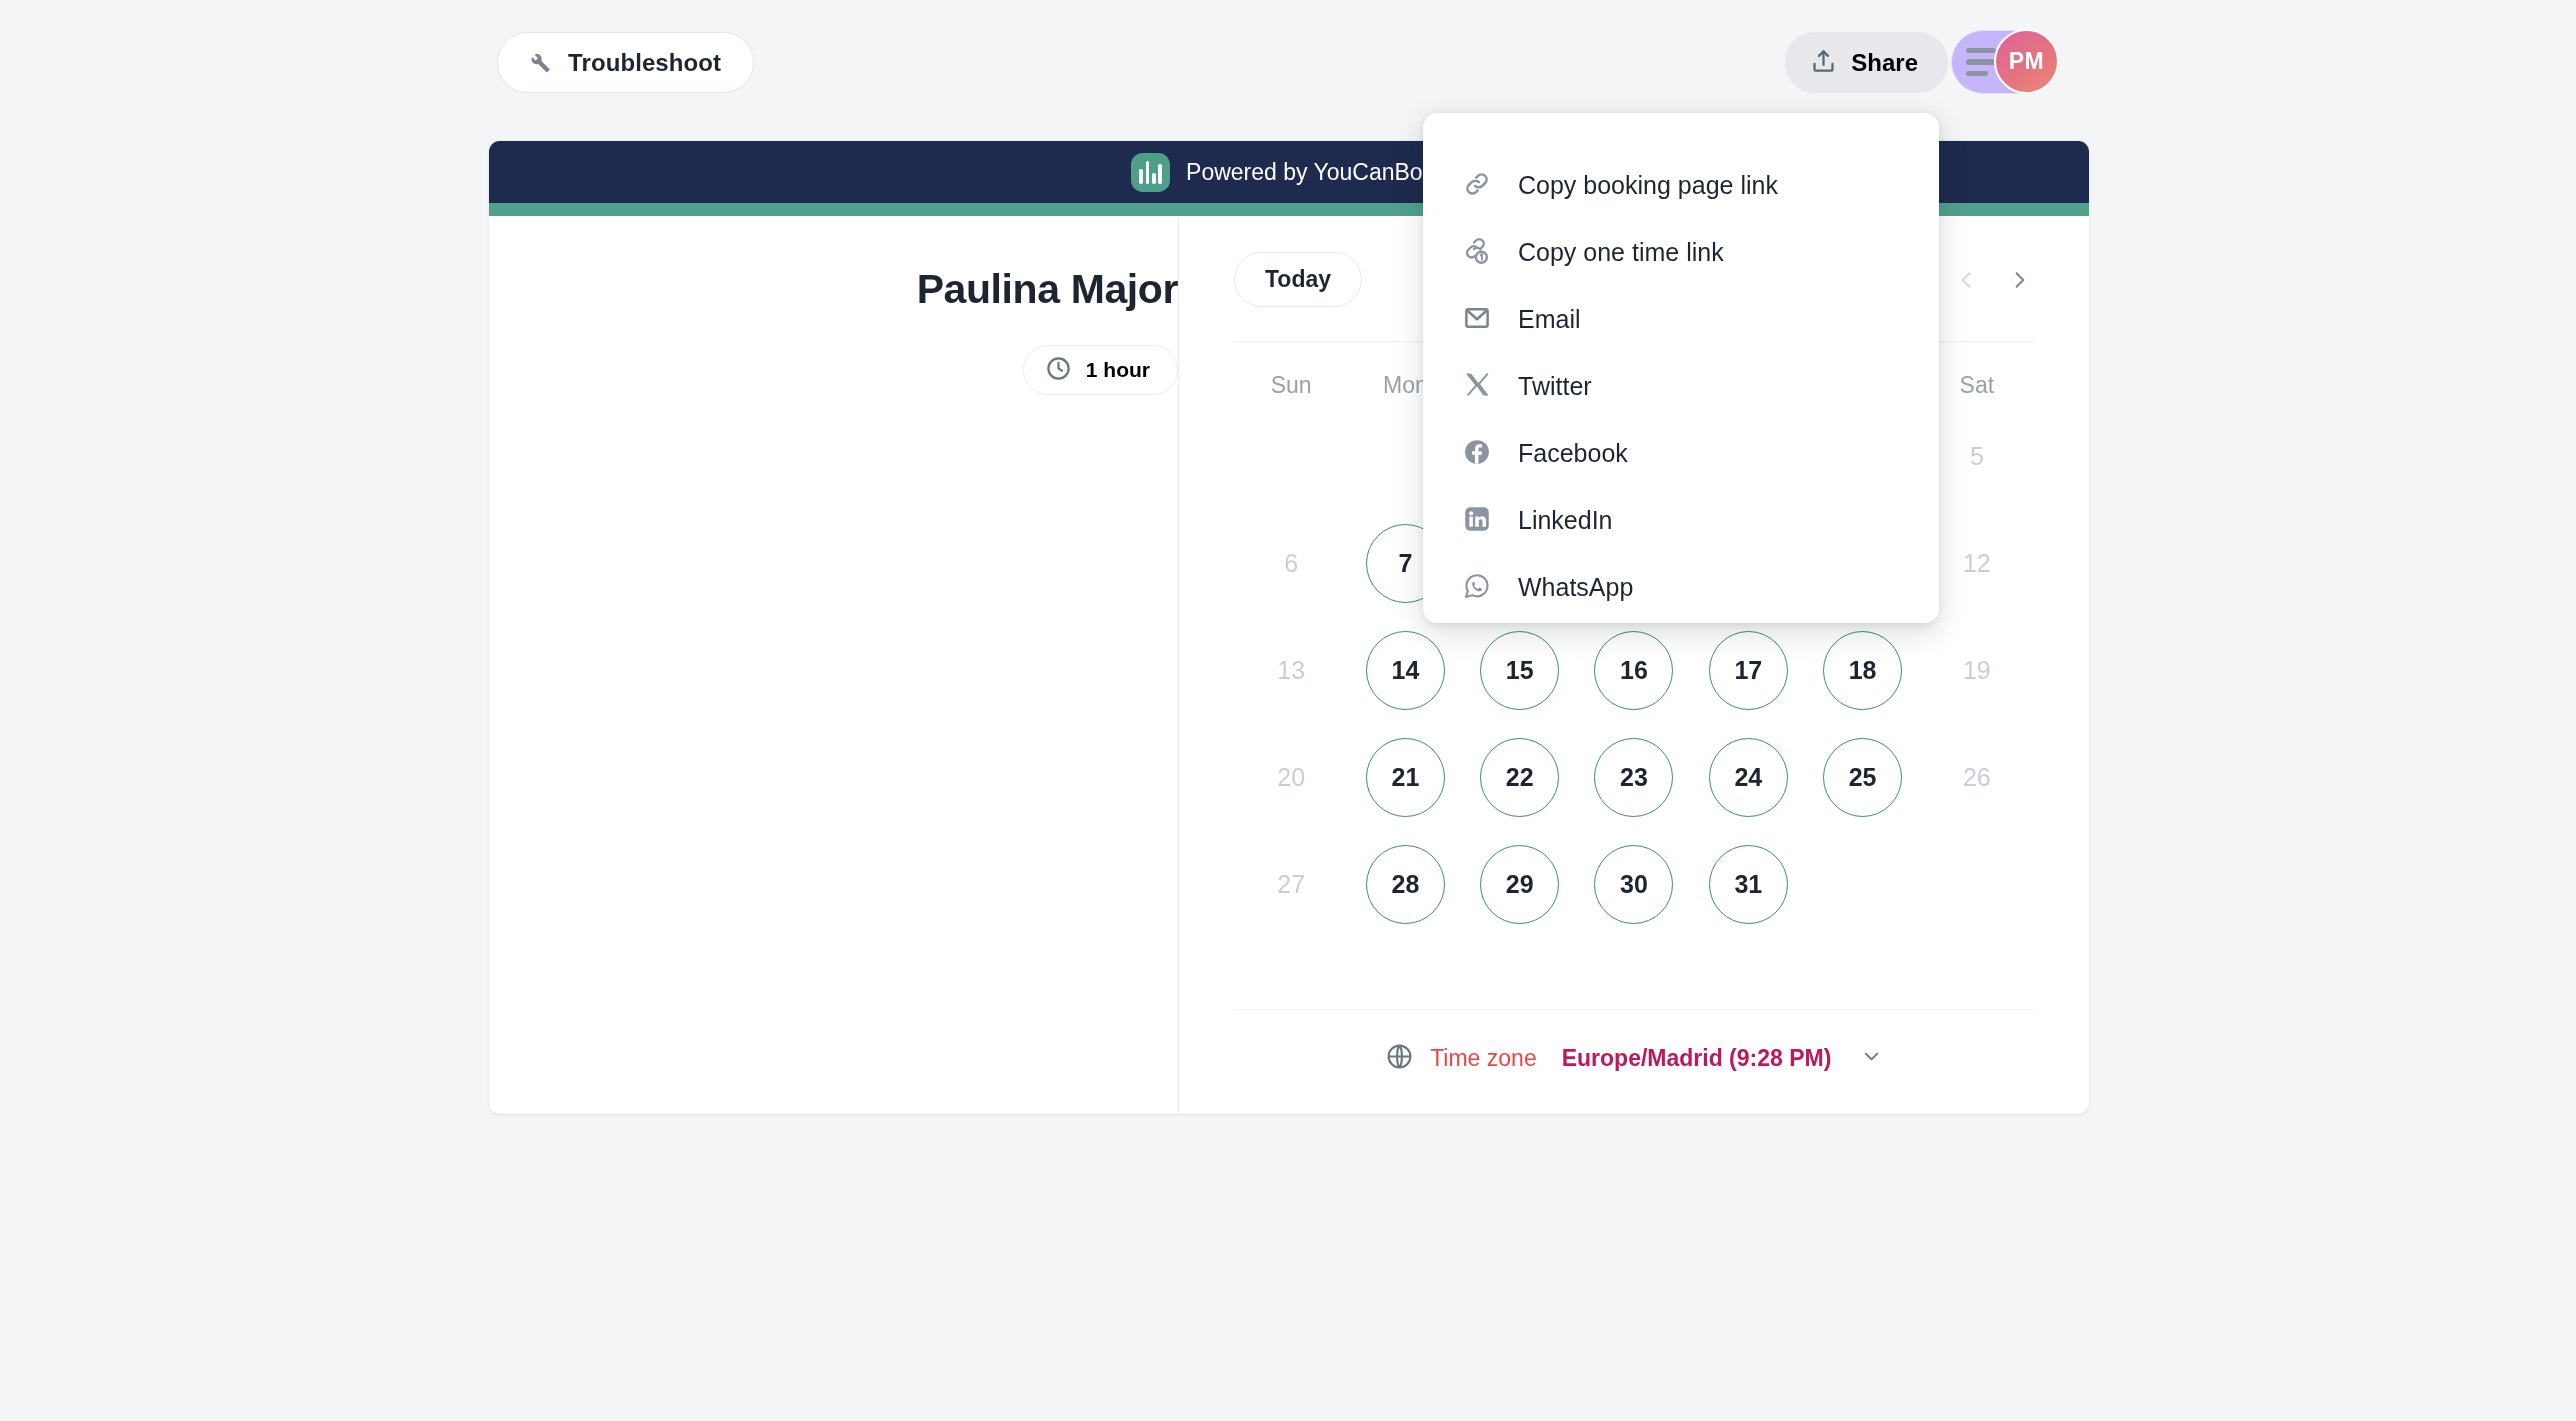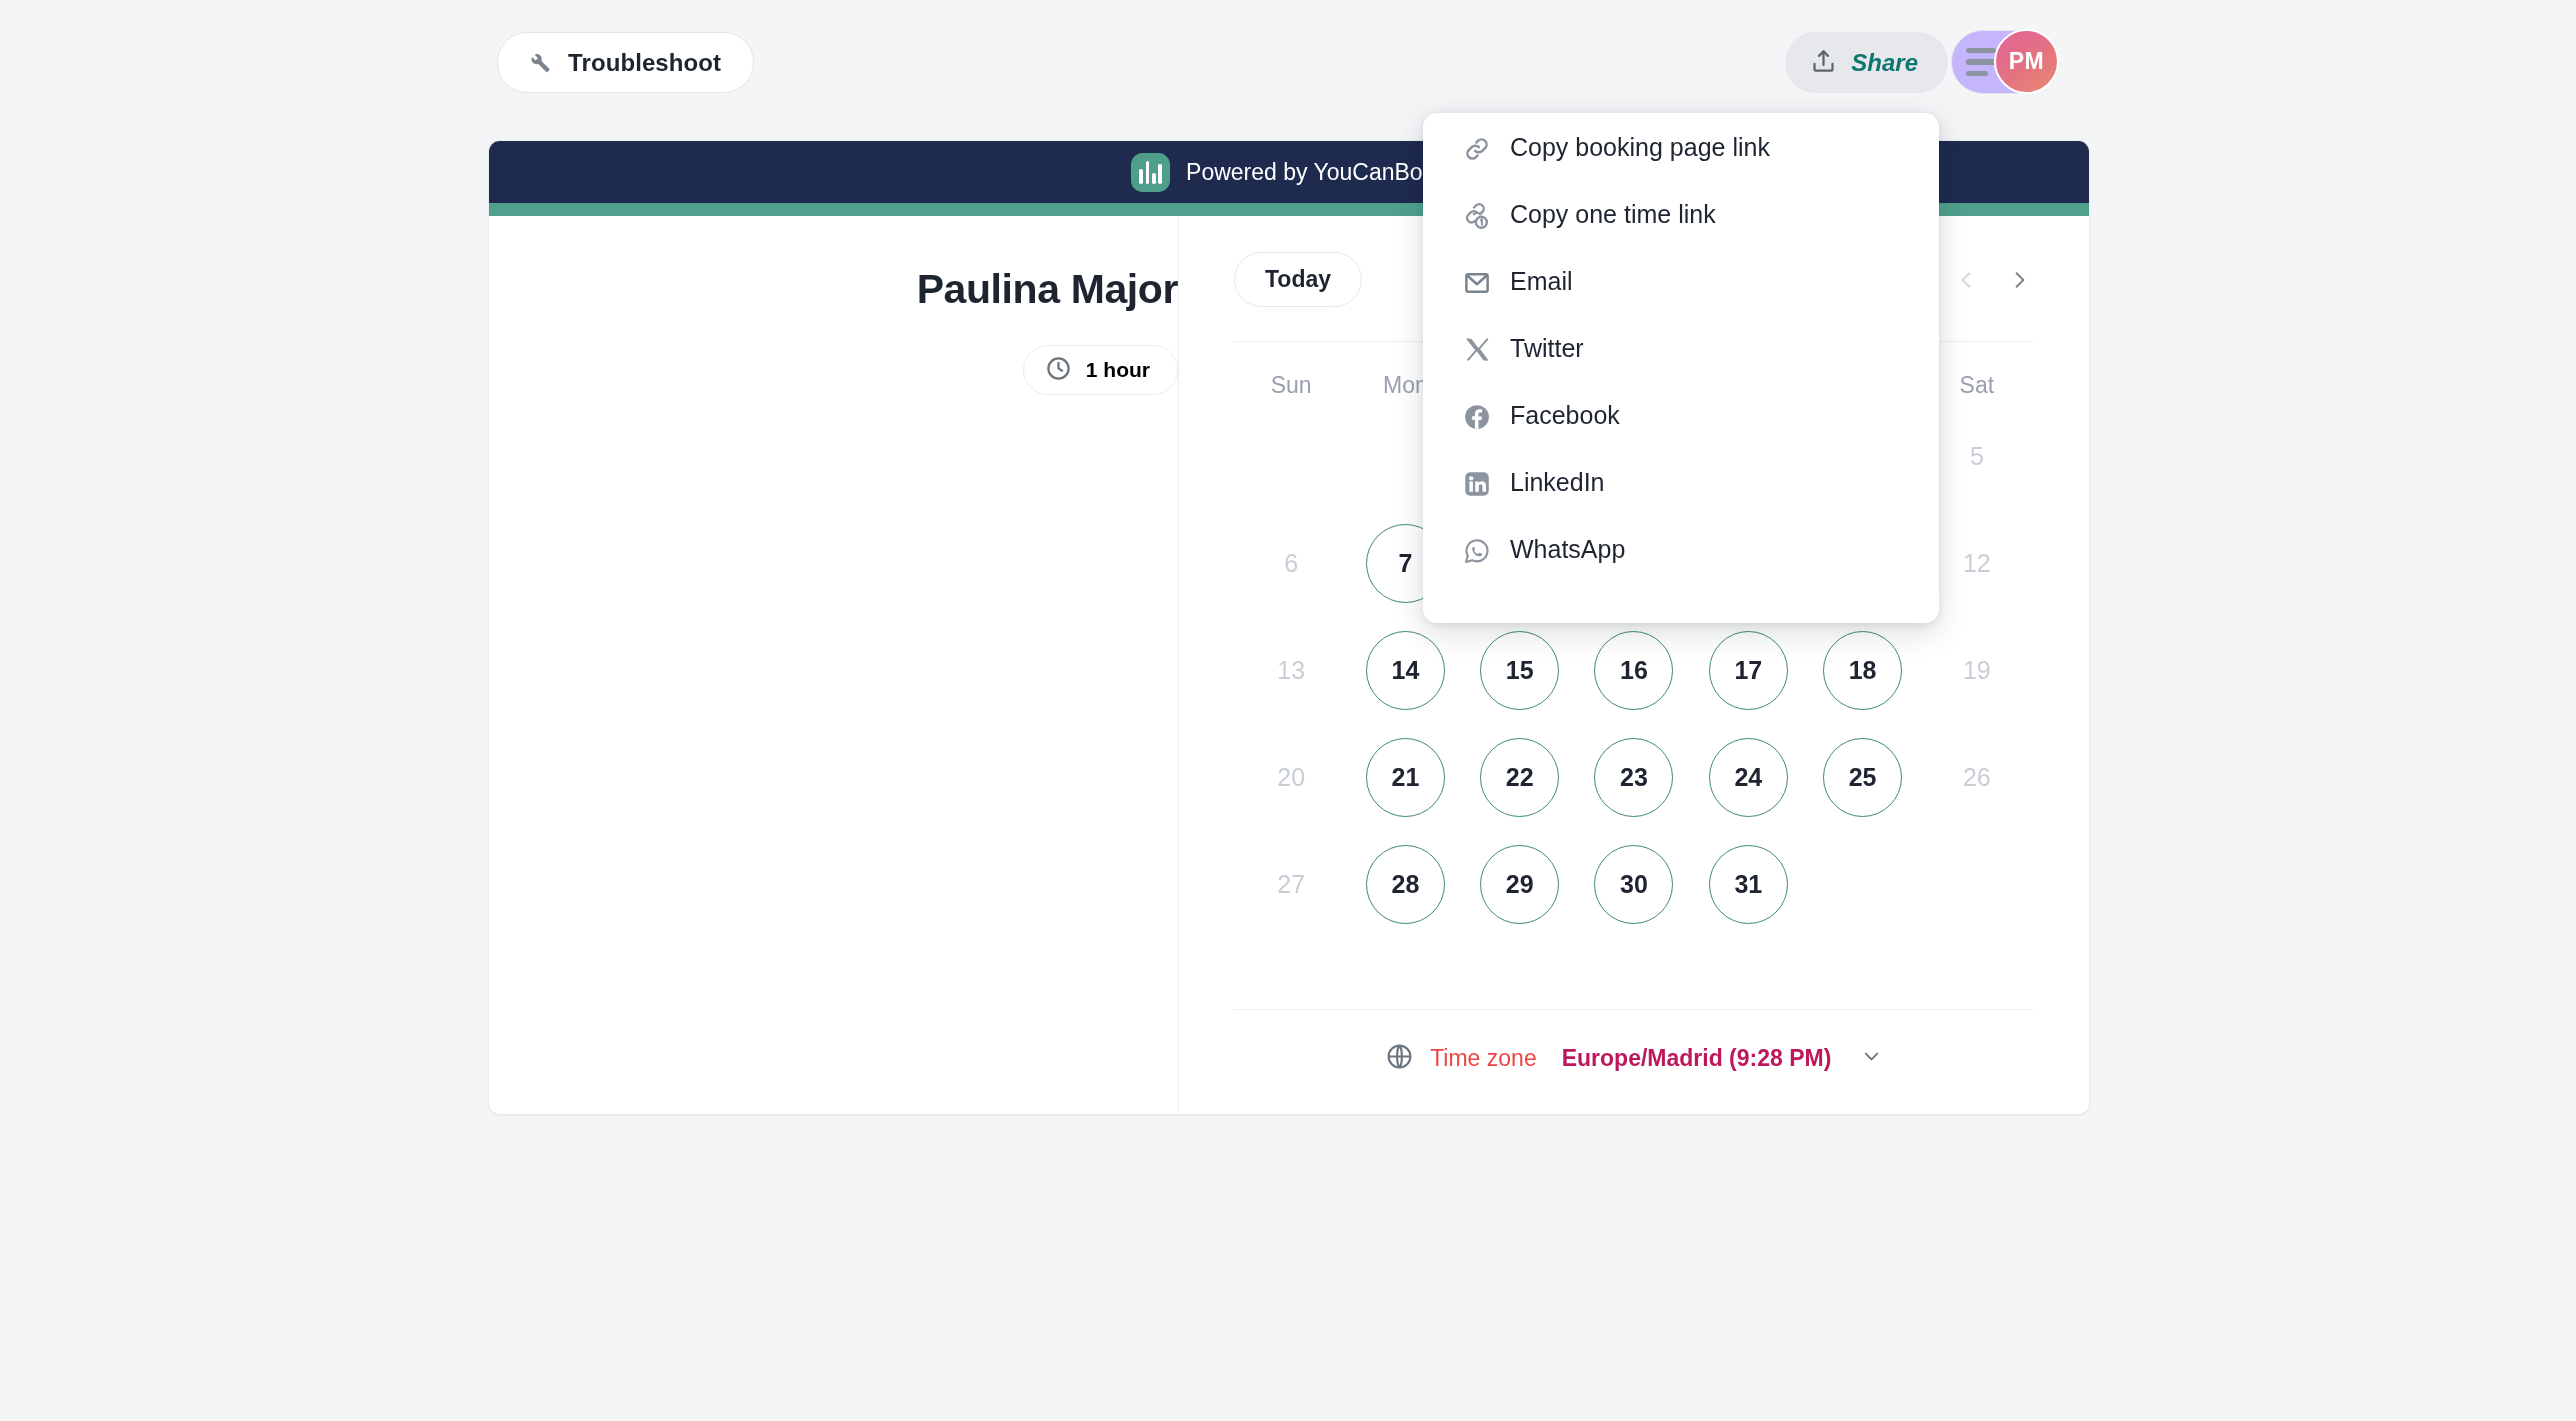--- a/index.html
+++ b/index.html
@@ -22,21 +22,21 @@
     border-radius: 30px; cursor: pointer;
   }
   .troubleshoot-btn .lbl { font-size: 24px; font-weight: bold; color: #1e2531; letter-spacing: 0.1px; }
 
   .share-btn {
     position: absolute; left: 1777px; top: 32px;
     height: 61px; padding: 0 30px 0 25px;
     display: flex; align-items: center; gap: 14.3px;
     background: #e6e8ec; border: none; border-radius: 30px; cursor: pointer;
   }
-  .share-btn .lbl { font-size: 24px; font-weight: bold; color: #0f766e; font-style: italic; }
+  .share-btn .lbl { font-size: 24px; font-weight: bold; color: #000000; }
 
   .account-pill {
     position: absolute; left: 1943px; top: 30px;
     width: 107px; height: 64px;
     background: #c4b5fd; border: 1.3px solid #e3e5e9;
     border-radius: 32px; display: flex; align-items: center; cursor: pointer;
   }
   .burger { width: 34px; margin-left: 14.3px; display: flex; flex-direction: column; gap: 6.3px; cursor: pointer; }
   .burger i { display: block; height: 5.4px; border-radius: 2.7px; background: #8c949f; }
   .burger i:nth-child(1) { width: 30px; }
@@ -120,21 +120,21 @@
   .tz-bar .tz-value { font-size: 23px; font-weight: bold; color: #be185d; margin-left: 9px; }
 
   
   .dropdown {
     position: absolute; left: 1423px; top: 113px; width: 516px;
     background: #fff; border-radius: 14.3px;
     box-shadow: 0 9px 30px rgba(20,28,45,.16), 0 1.8px 7.2px rgba(20,28,45,.08);
     padding: 19.7px 0 21.5px 0; z-index: 50;
   }
   .menu-item {
-    display: flex; align-items: flex-start; gap: 17px;
+    display: flex; align-items: flex-end; gap: 25px;
     height: 67px; padding: 0 38px; cursor: pointer;
   }
   .menu-item .mi-lbl { font-size: 25px; color: #1e2531; }
   .menu-item .ico { width: 32px; height: 32px; display: flex; align-items: center; justify-content: center; flex: 0 0 32px; }
 </style>
 </head>
 <body>
 
 <div class="stage">
 

